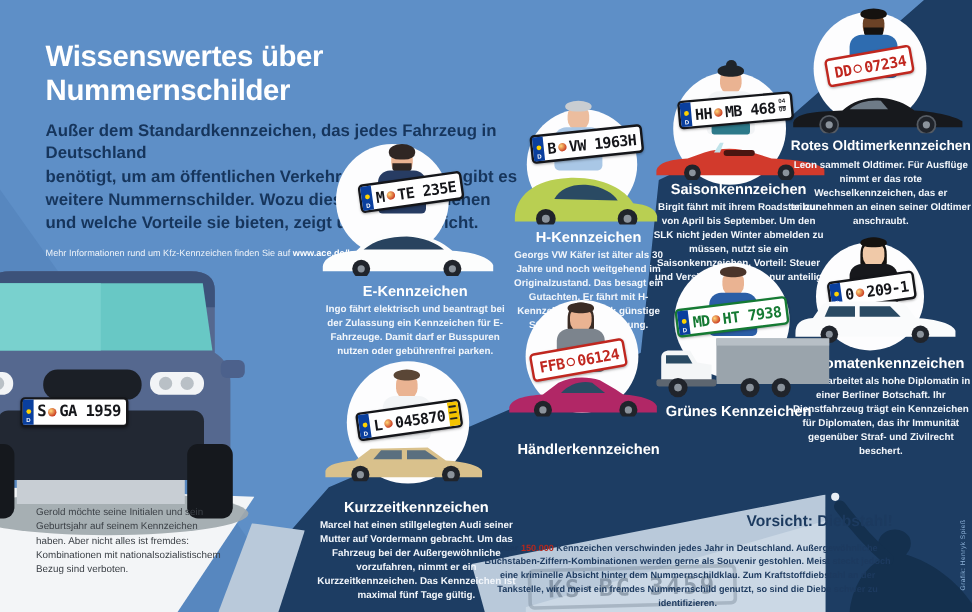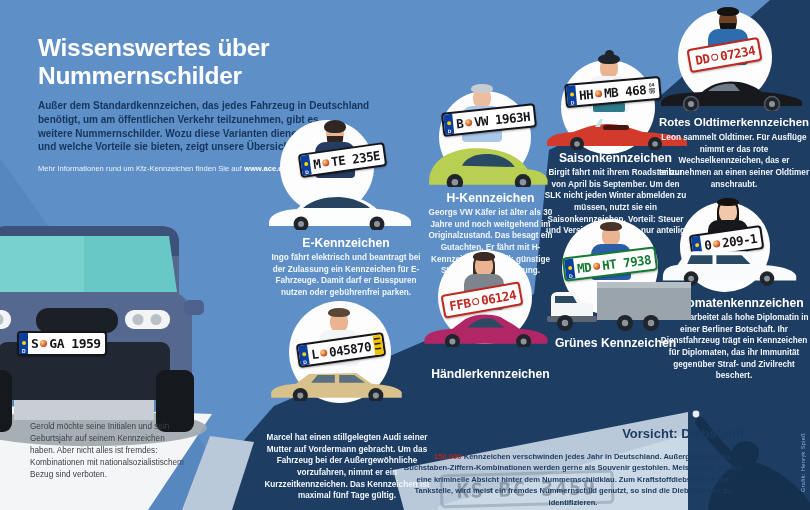--- a/index.html
+++ b/index.html
@@ -9,21 +9,21 @@
   .bg-left-shade{background:#5787bf;clip-path:polygon(0px 158px,250px 510px,0px 510px);}
   .bg-navy{background:#1d3d63;clip-path:polygon(770px 0px,810px 0px,810px 510px,183px 510px,274px 406px,534px 294px,549px 150px,658px 98px);}
   .bg-pale{background:#b9c9da;clip-path:polygon(393px 470px,688px 412px,688px 510px,404px 510px);}
   .bg-pale2{background:#b9c9da;clip-path:polygon(182px 510px,210px 436px,254px 442px,232px 510px);}
   .bg-pale-light{background:#cbd8e5;clip-path:polygon(438px 506px,688px 434px,688px 510px,438px 510px);}
   .bg-white-panel{background:#f3f5f7;clip-path:polygon(0px 406px,212px 414px,148px 510px,0px 510px);}
   .shadow-ellipse{position:absolute;left:-28px;top:410px;width:235px;height:36px;border-radius:50%;background:#9fa8ad;opacity:.92;}
 
   .header{position:absolute;left:38px;top:34px;width:440px;}
   .main-title{color:#fff;font-weight:bold;font-size:24.5px;letter-spacing:-.3px;}
-  .intro{margin-top:9px;color:#16355c;font-weight:bold;font-size:10px;line-height:1.38;}
+  .intro{margin-top:9px;color:#16355c;font-weight:bold;font-size:14px;line-height:1.38;}
   .moreinfo{margin-top:10px;color:#eef3f9;font-size:7.6px;}
   .moreinfo b{color:#fff;}
 
   .section{position:absolute;}
   .circle{position:absolute;background:#fdfdfe;border-radius:50%;}
   .sec-title{position:absolute;left:0;width:100%;text-align:center;color:#fff;font-weight:bold;font-size:12.2px;}
   .sec-text{position:absolute;left:0;width:100%;text-align:center;color:#f2f6fb;font-size:8.2px;font-weight:600;line-height:1.42;}
 
   .person{position:absolute;width:44px;height:58px;}
   .p-head{position:absolute;left:13px;top:4px;width:18px;height:20px;border-radius:42%;}
@@ -353,20 +353,21 @@
     </div>
     <svg style="position:absolute;left:4px;top:62px;" width="140" height="41" viewBox="0 0 128 38">
       <path d="M3 30 C5 25 13 23 26 22 L38 13 L82 12 L96 22 C112 23 122 26 124 30 L124 35 L3 35 Z" fill="#d9c18c"></path>
       <path d="M40 21 L46 14 L62 14 L62 21 Z" fill="#5a6f7f"></path>
       <path d="M66 21 L66 14 L80 14 L90 21 Z" fill="#5a6f7f"></path>
       <circle cx="30" cy="33" r="7" fill="#20242b"></circle>
         <circle cx="30" cy="33" r="2.8" fill="#8b939c"></circle>
       <circle cx="100" cy="33" r="7" fill="#20242b"></circle>
         <circle cx="100" cy="33" r="2.8" fill="#8b939c"></circle>
     </svg>
+    <div class="sec-title" style="top:118px;">Kurzzeitkennzeichen</div>
     <div class="sec-text" style="top:134px;">Marcel hat einen stillgelegten Audi seiner Mutter auf Vordermann gebracht. Um das Fahrzeug bei der Außergewöhnliche vorzufahren, nimmt er ein Kurzzeitkennzeichen. Das Kennzeichen ist maximal fünf Tage gültig.</div>
   </div>
 
   <div class="wunsch">
     <div class="wunsch-text">Gerold möchte seine Initialen und sein Geburtsjahr auf seinem Kennzeichen haben. Aber nicht alles ist fremdes: Kombinationen mit nationalsozialistischem Bezug sind verboten.</div>
   </div>
 
   <div class="theft">
     <div class="ghost-plate">KS·BC 3459</div>
     <div class="theft-title">Vorsicht: Diebstahl!</div>

